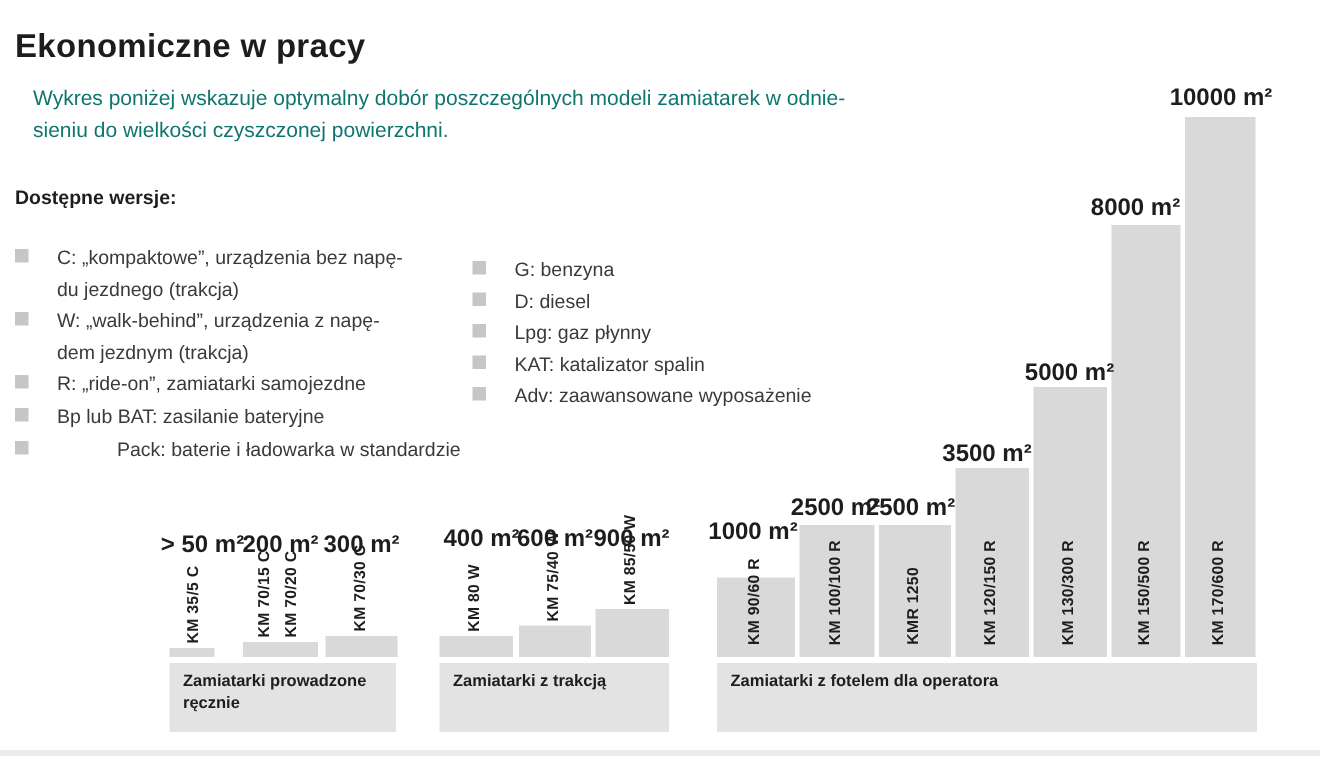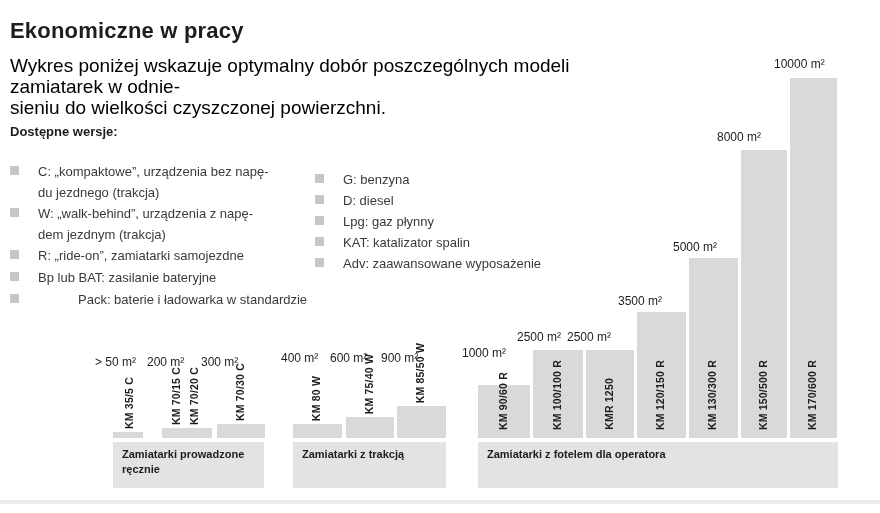--- a/index.html
+++ b/index.html
@@ -6,40 +6,40 @@
   .page {
     position:relative; width:880px; height:513px; background:#ffffff;
     font-family:"Liberation Sans","DejaVu Sans",sans-serif; overflow:hidden;
     color:#3a3a38;
   }
   .title {
     position:absolute; left:10px; top:18px; margin:0;
     font-size:22px; font-weight:700; color:#1d1d1b; letter-spacing:0.2px;
   }
   .intro {
-    position:absolute; left:10px; top:55px; width:580px;
-    font-size:19px; line-height:21px; white-space:pre-line; color:#000000;
+    position:absolute; left:22px; top:55px; width:580px;
+    font-size:14px; line-height:21px; white-space:pre-line; color:#0f766e;
   }
   .versions {
     position:absolute; left:10px; top:124px;
     font-size:13px; font-weight:700; color:#1d1d1b;
   }
   .legend-item { position:absolute; font-size:13px; line-height:21px; }
   .legend-item .bullet {
     position:absolute; left:0; top:5px; width:9px; height:9px; background:#c6c6c6; display:block;
   }
   .legend-item .li-text { display:block; margin-left:28px; white-space:pre-line; }
   .bar { position:absolute; background:#d9d9d9; }
   .vlabel {
     position:absolute; writing-mode:vertical-rl; transform:rotate(180deg);
     font-size:10.5px; font-weight:700; color:#1d1d1b; white-space:nowrap; letter-spacing:0.2px;
   }
   .alabel {
-    position:absolute; width:80px; text-align:left;
-    font-size:12px; font-weight:400; color:#1d1d1b; white-space:nowrap;
+    position:absolute; width:80px; text-align:center;
+    font-size:16px; font-weight:700; color:#1d1d1b; white-space:nowrap;
   }
   .band { position:absolute; top:442px; height:46px; background:#e3e3e3; }
   .band-label {
     position:absolute; left:9px; top:5px; right:4px;
     font-size:11px; font-weight:700; line-height:15px; color:#1d1d1b; white-space:pre-line;
   }
   .bottom-rule { position:absolute; left:0; top:500px; width:880px; height:4px; background:#ececec; }
 </style>
 </head>
 <body>

